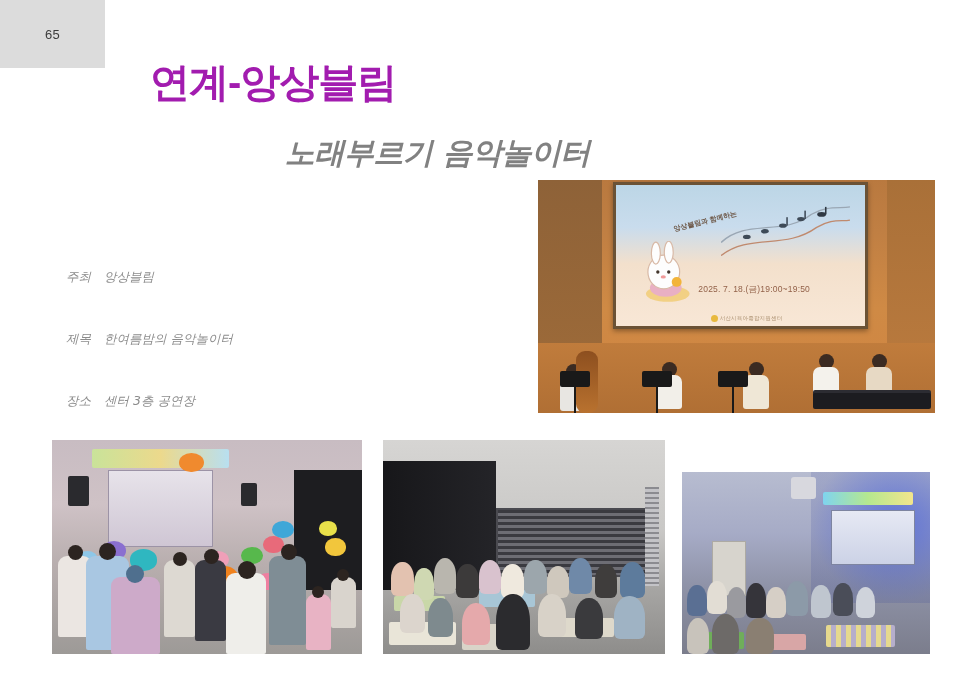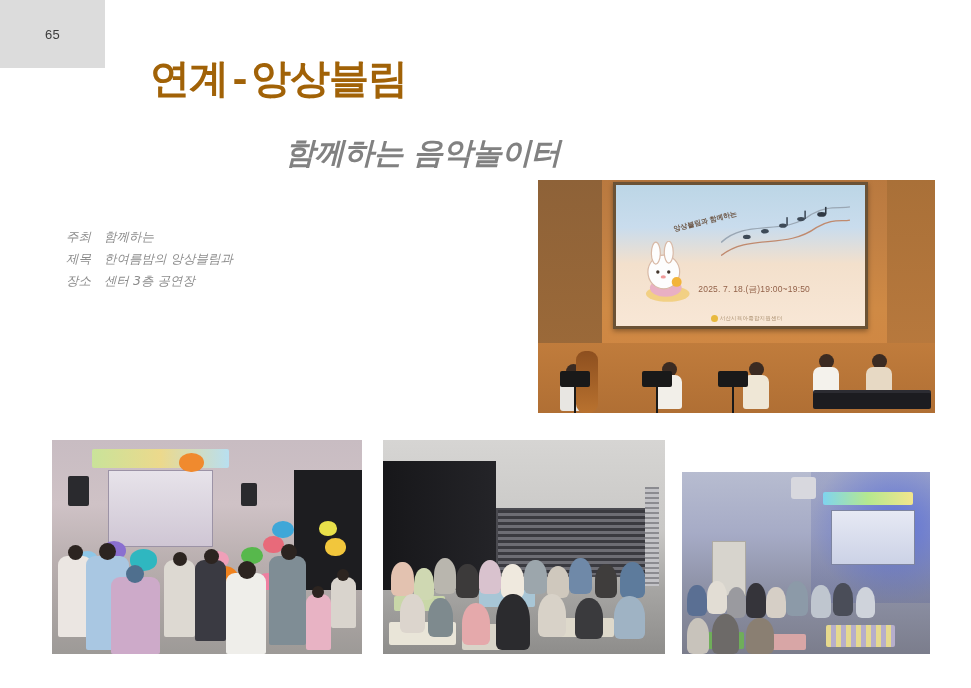--- a/index.html
+++ b/index.html
@@ -44,24 +44,24 @@
     position: absolute;
     left: 150px;
     top: 62px;
     display: flex;
     align-items: flex-end;
     gap: 14px;
   }
   .main-title {
     font-size: 40px;
     font-weight: bold;
-    color: #a16207;
+    color: #a21caf;
     letter-spacing: -1px;
     line-height: 1;
-    font-family: Liberation Mono, monospace;
+    font-family: Liberation Sans, sans-serif;
   }
   .count-note {
     font-size: 16px;
     font-weight: bold;
     color: #111111;
     line-height: 1;
     padding-bottom: 4px;
     white-space: nowrap;
     font-family: "DejaVu Sans", "Liberation Sans", sans-serif;
   }
@@ -85,20 +85,21 @@
     position: absolute;
     left: 66px;
     top: 229px;
     width: 470px;
   }
   .info-row {
     display: flex;
     align-items: baseline;
     height: 22px;
     white-space: nowrap;
+    margin-top: 40px;
   }
   .info-label {
     width: 38px;
     flex: 0 0 38px;
     font-size: 12.5px;
     font-style: italic;
     color: #8c8c8c;
     font-family: "DejaVu Sans", "Liberation Sans", sans-serif;
   }
   .info-value {
@@ -283,33 +284,33 @@
 <div class="slide">
 
   <div class="page-chip">
     <span class="page-chip-label">65</span>
   </div>
 
   <div class="title-row">
     <h1 class="main-title">연계-앙상블림</h1>
   </div>
 
-  <h2 class="sub-title">함께하는 음악놀이터</h2>
+  <h2 class="sub-title">노래부르기 음악놀이터</h2>
 
   <div class="info-list">
 
     <div class="info-row">
       <span class="info-label">주최</span>
-      <span class="info-value">함께하는</span>
+      <span class="info-value">앙상블림</span>
     </div>
 
 
     <div class="info-row">
       <span class="info-label">제목</span>
-      <span class="info-value">한여름밤의 앙상블림과</span>
+      <span class="info-value">한여름밤의 음악놀이터</span>
     </div>
 
 
     <div class="info-row">
       <span class="info-label">장소</span>
       <span class="info-value">센터 3층 공연장</span>
     </div>
 
 
 

